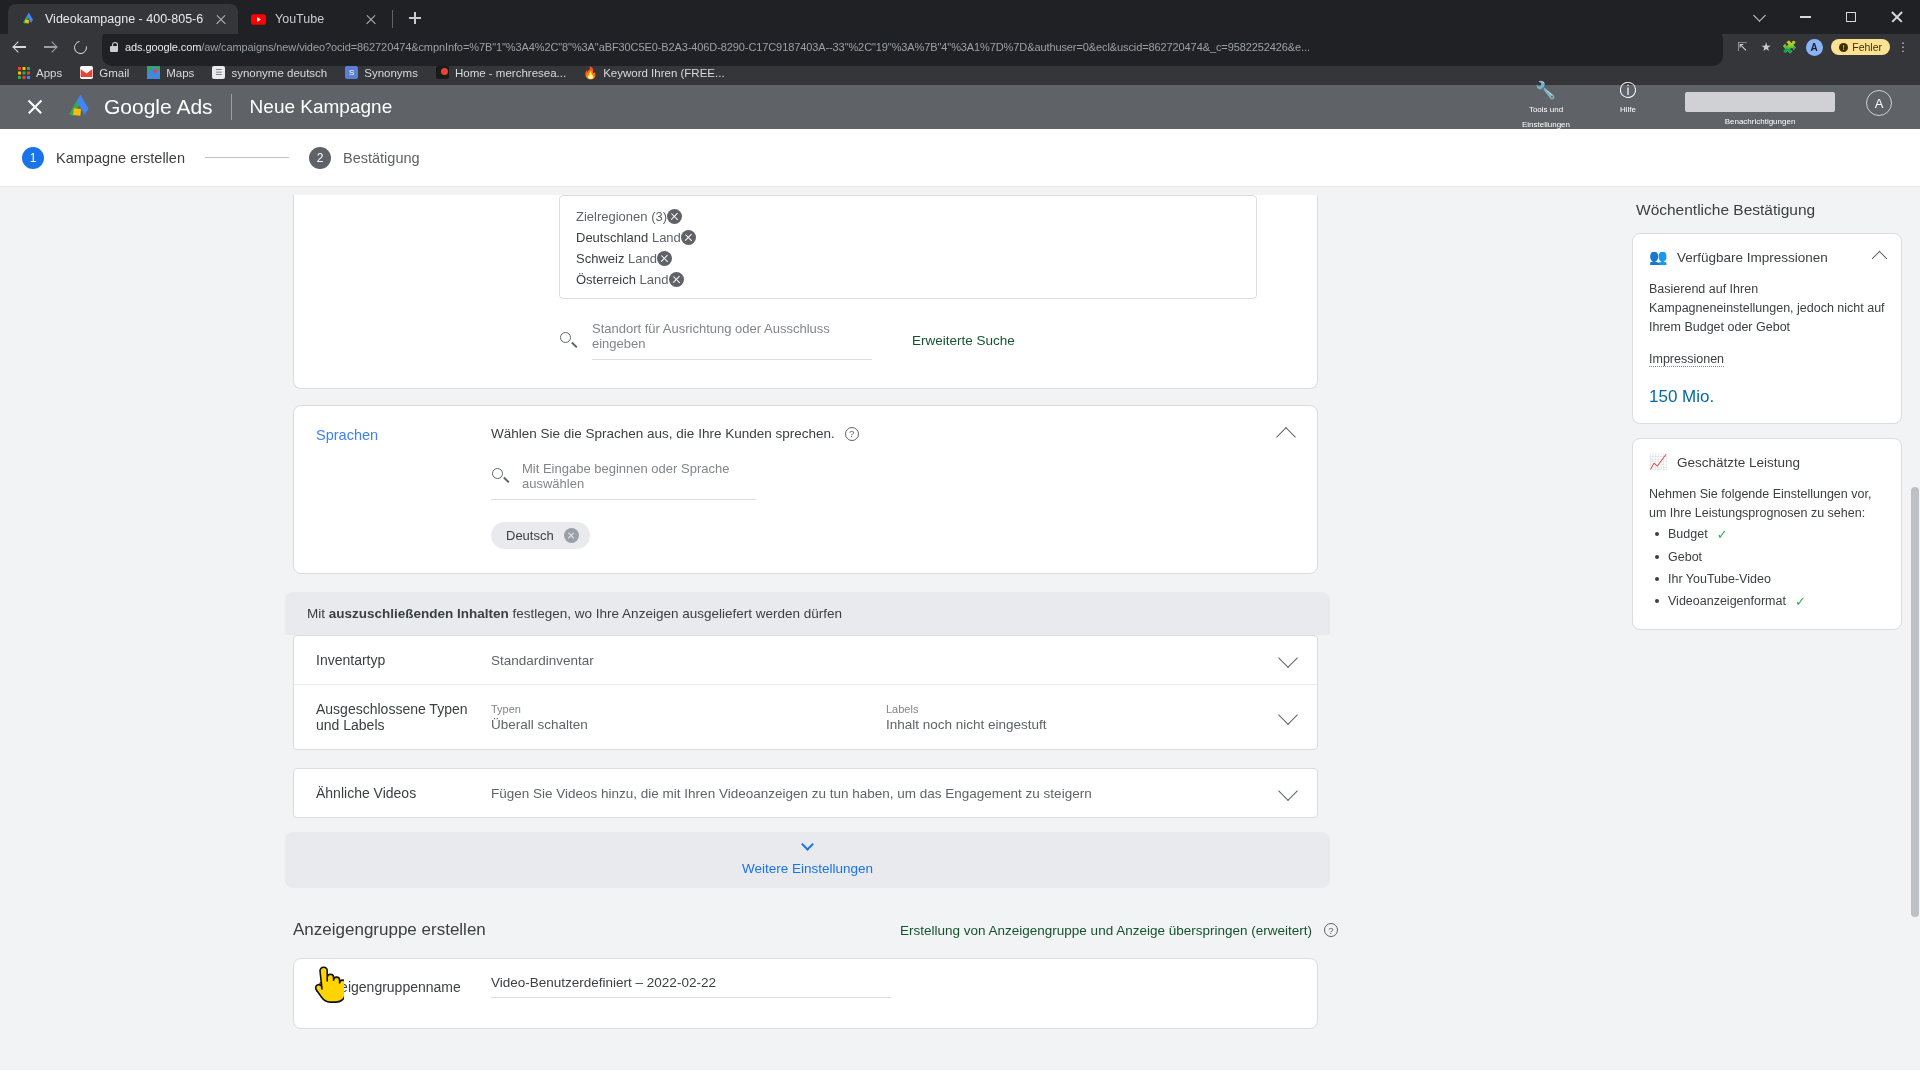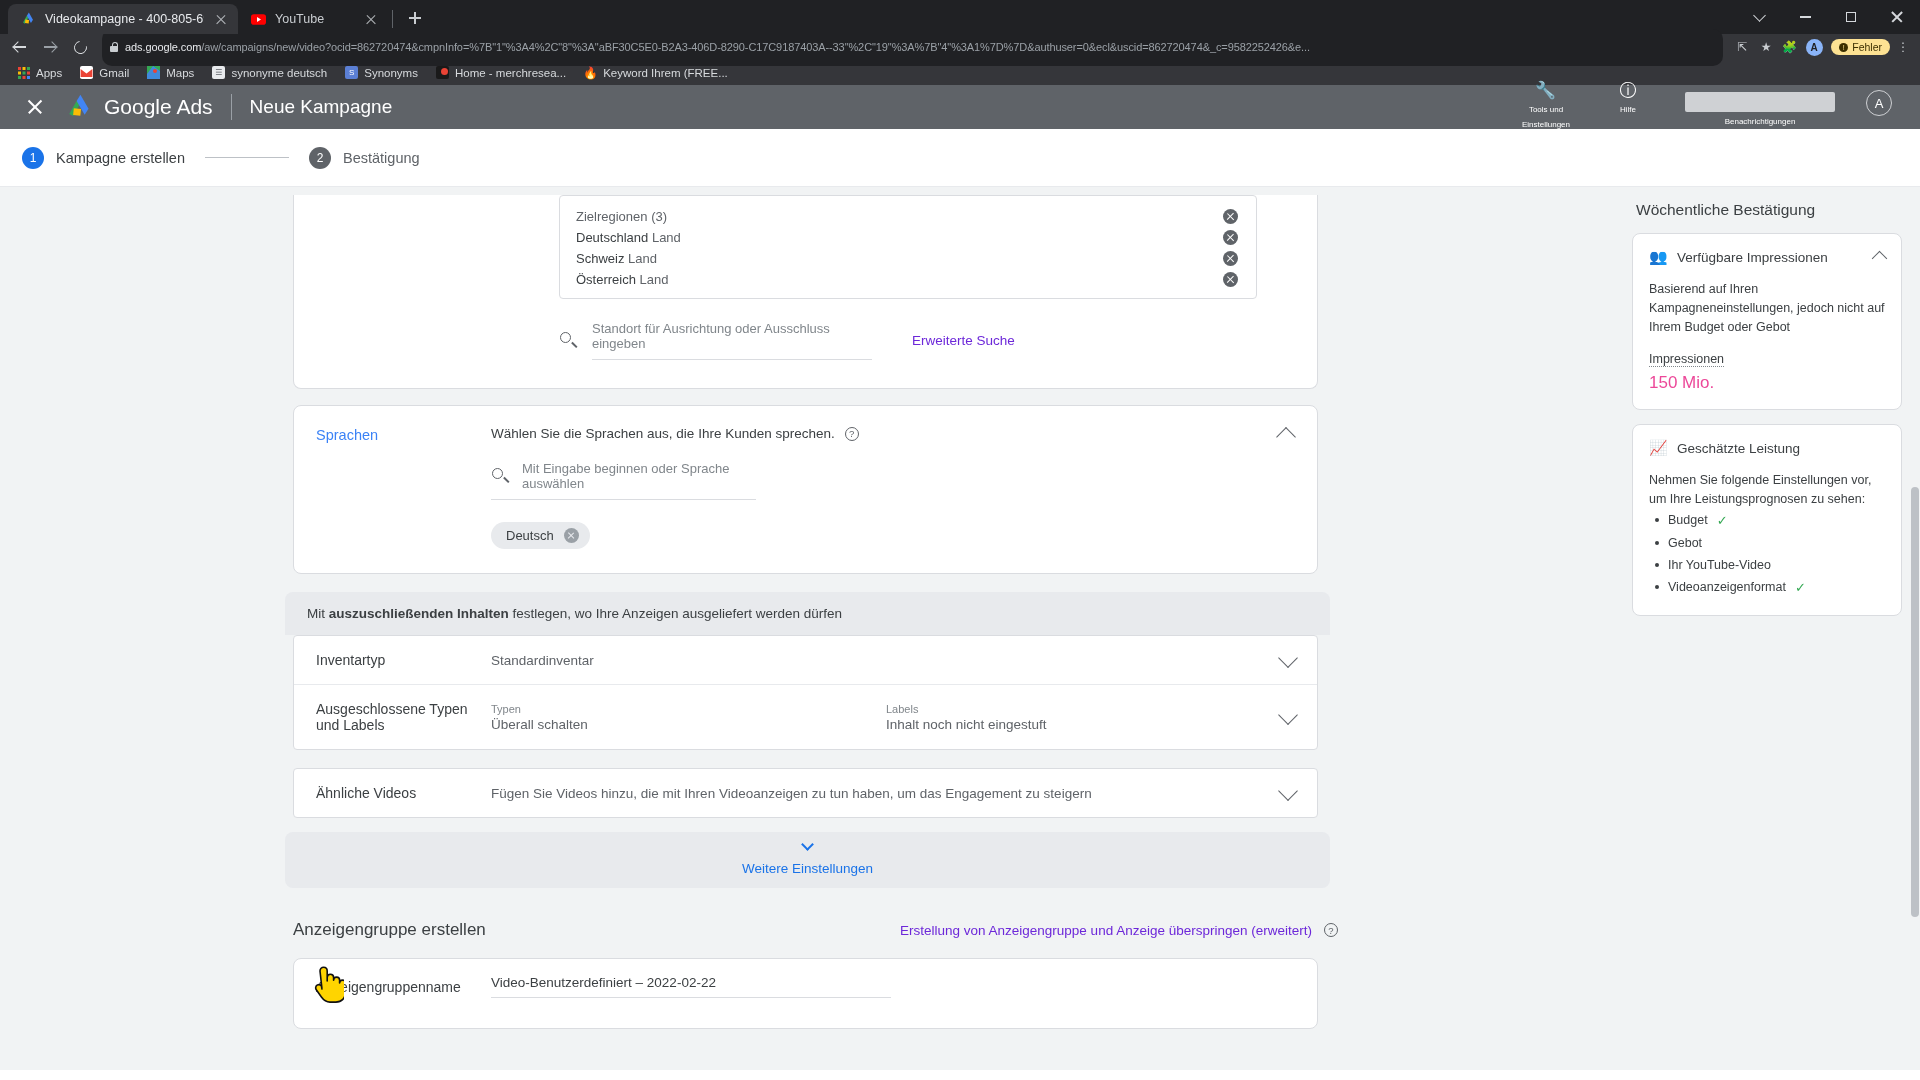--- a/index.html
+++ b/index.html
@@ -103,34 +103,34 @@
   .step-label.inactive { color: #5f6368; }
   .step-line { width: 84px; height: 1px; background: #bdc1c6; margin: 0 20px; }
 
   
   .body-area { position: relative; height: calc(1080px - 34px - 26px - 25px - 54px - 58px); background: #f1f3f4; display: flex; overflow: hidden; }
   .main-col { flex: 1 1 auto; position: relative; padding-left: 0; overflow: hidden; }
   .content-wrap { width: 1030px; margin-left: 285px; padding-top: 0px; }
 
   .region-card-outer { background:#fff; border:1px solid #dadce0; border-top: none; border-radius: 0 0 8px 8px; padding: 0 0 28px 0; width: 1025px; margin-left: 8px;}
   .loc-box { border:1px solid #dadce0; border-radius:4px; margin: 8px 60px 0 265px; padding: 10px 0 8px 0; }
-  .loc-row { display:flex; align-items:center; justify-content:space-between; padding: 3px 18px 3px 16px; }
+  .loc-row { display:flex; align-items:center; padding: 3px 18px 3px 16px; }
   .loc-label { font-size: 13px; color:#5f6368; }
   .loc-label .strong { color:#3c4043; }
   .x-circle { width:15px; height:15px; border-radius:50%; background:#5f6368; position:relative; flex:0 0 15px; }
   .x-circle::before, .x-circle::after { content:""; position:absolute; left:3.2px; top:6.9px; width:8.6px; height:1.3px; background:#fff; }
   .x-circle::before { transform: rotate(45deg); }
   .x-circle::after { transform: rotate(-45deg); }
 
   .loc-search-row { display:flex; align-items:center; margin: 22px 60px 0 265px; }
   .srch-ico { width: 19px; height:19px; position:relative; flex:0 0 19px; margin-right: 14px;}
   .srch-ico i { position:absolute; left:1px; top:1px; width:11px; height:11px; border:1.6px solid #5f6368; border-radius:50%; }
   .srch-ico b { position:absolute; left:11.5px; top:12.5px; width:7px; height:1.6px; background:#5f6368; transform: rotate(45deg); }
   .loc-input { flex: 0 0 280px; border-bottom: 1px solid #dadce0; padding-bottom: 8px; font-size: 13px; color:#80868b; }
-  .link-blue { color:#6d28d9; font-size: 13.5px; margin-left: 40px; }
+  .link-blue { color:#14532d; font-size: 13.5px; margin-left: 40px; }
 
   .sec-card { background:#fff; border:1px solid #dadce0; border-radius: 8px; margin: 16px 0 0 8px; width: 1025px; }
   .sec-row { display:flex; padding: 20px 22px 0 22px; position: relative;}
   .sec-title { width: 175px; font-size: 14.5px; color:#3b82f6; flex: 0 0 175px; padding-top: 1px;}
   .sec-body { flex: 1 1 auto; }
   .sec-desc { font-size: 13.5px; color:#3c4043; display:flex; align-items:center; gap:10px; }
   .q-circle { width: 14px; height:14px; border-radius:50%; border:1.2px solid #5f6368; color:#5f6368; font-size:9.5px; display:inline-flex; align-items:center; justify-content:center; }
   .lang-search { display:flex; align-items:center; margin-top: 20px; width: 265px; border-bottom:1px solid #dadce0; padding-bottom: 8px; }
   .lang-search .t { font-size: 13px; color:#80868b; }
   .chip { display:inline-flex; align-items:center; gap:10px; background:#e8eaed; border-radius: 14px; padding: 6px 11px 6px 15px; font-size: 13px; color:#3c4043; margin: 22px 0 24px 0;}
@@ -164,21 +164,21 @@
   
   .right-col { width: 300px; flex: 0 0 300px; padding: 10px 18px 0 12px; background:#f1f3f4; }
   .rp-title { font-size: 15.5px; color:#3c4043; margin: 4px 0 14px 4px; }
   .rp-card { background:#fff; border:1px solid #dadce0; border-radius:8px; padding: 14px 16px 16px 16px; margin-bottom: 14px; }
   .rp-head { display:flex; align-items:center; gap:10px; }
   .rp-head .ico { font-size: 15px; color:#5f6368; width:18px; }
   .rp-head .t { font-size: 13.5px; color:#3c4043; flex:1 1 auto; }
   .rp-chev-up { width:11px;height:11px;border-left:1.7px solid #5f6368;border-bottom:1.7px solid #5f6368;transform:rotate(135deg); margin-top:3px;}
   .rp-text { font-size: 12.5px; color:#3c4043; line-height: 1.5; margin-top: 14px; }
   .rp-sub { font-size: 12.5px; color:#3c4043; border-bottom: 1px dotted #80868b; display:inline-block; margin-top: 16px; }
-  .rp-big { font-size: 17px; color:#ec4899; margin-top: 6px; }
+  .rp-big { font-size: 17px; color:#0369a1; margin-top: 20px; }
   .rp-list { margin: 0 0 0 6px; }
   .rp-li { display:flex; align-items:center; gap: 9px; font-size: 12.5px; color:#3c4043; padding: 4px 0; }
   .bullet { width:4px;height:4px;border-radius:50%;background:#3c4043;flex:0 0 4px;}
   .check { color:#34a853; font-size: 13px; }
 
   
   .vscroll { position:absolute; right:0; top:0; width: 11px; height: 100%; background: #f1f3f4; }
   .vthumb { position:absolute; right:1px; width: 8px; border-radius: 4px; background:#bdc1c6; }
 
   
@@ -312,21 +312,21 @@
         <span>Synonyms</span>
       </div>
       <div class="bm">
         <span class="bm-ico" style="background:#1a1a1a;position:relative;">
           <span style="position:absolute;right:1px;top:2px;width:7px;height:7px;border-radius:50%;background:#ea4335;"></span>
         </span>
         <span>Home - merchresea...</span>
       </div>
       <div class="bm">
         <span class="bm-ico" style="background:transparent;color:#ea4335;font-size:12px;">🔥</span>
-        <span>Keyword Ihrem (FREE...</span>
+        <span>Keyword Ihren (FREE...</span>
       </div>
     </div>
   </div>
 
   <div class="ads-header">
     <div class="hdr-close"></div>
     <span class="ads-logo">
       <svg width="26" height="26" viewBox="0 0 24 24">
         <path d="M3 18.4 L9.8 6.4 L13.3 8.4 L6.6 20.4 Z" fill="#34a853"></path>
         <path d="M9.8 6.4 L13.3 0.8 L20.8 13.6 L17.2 19.2 Z" fill="#4285f4"></path>

